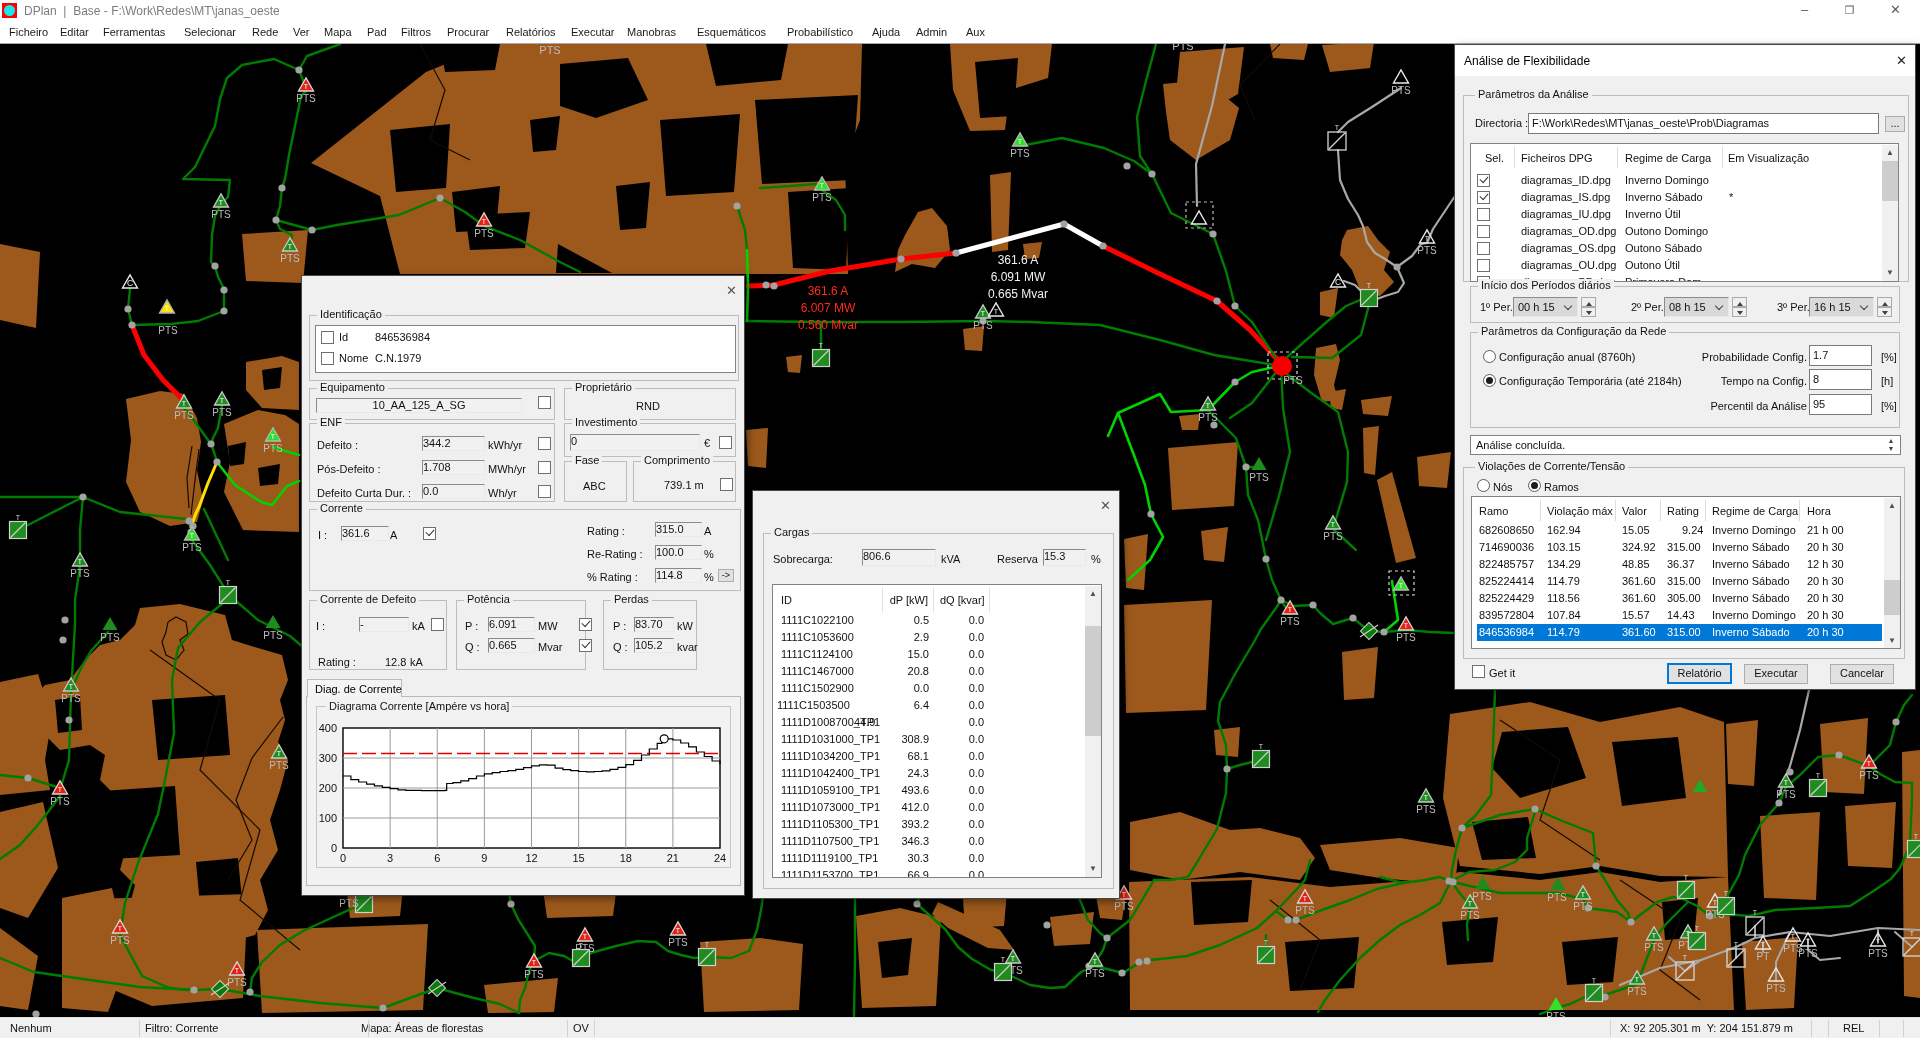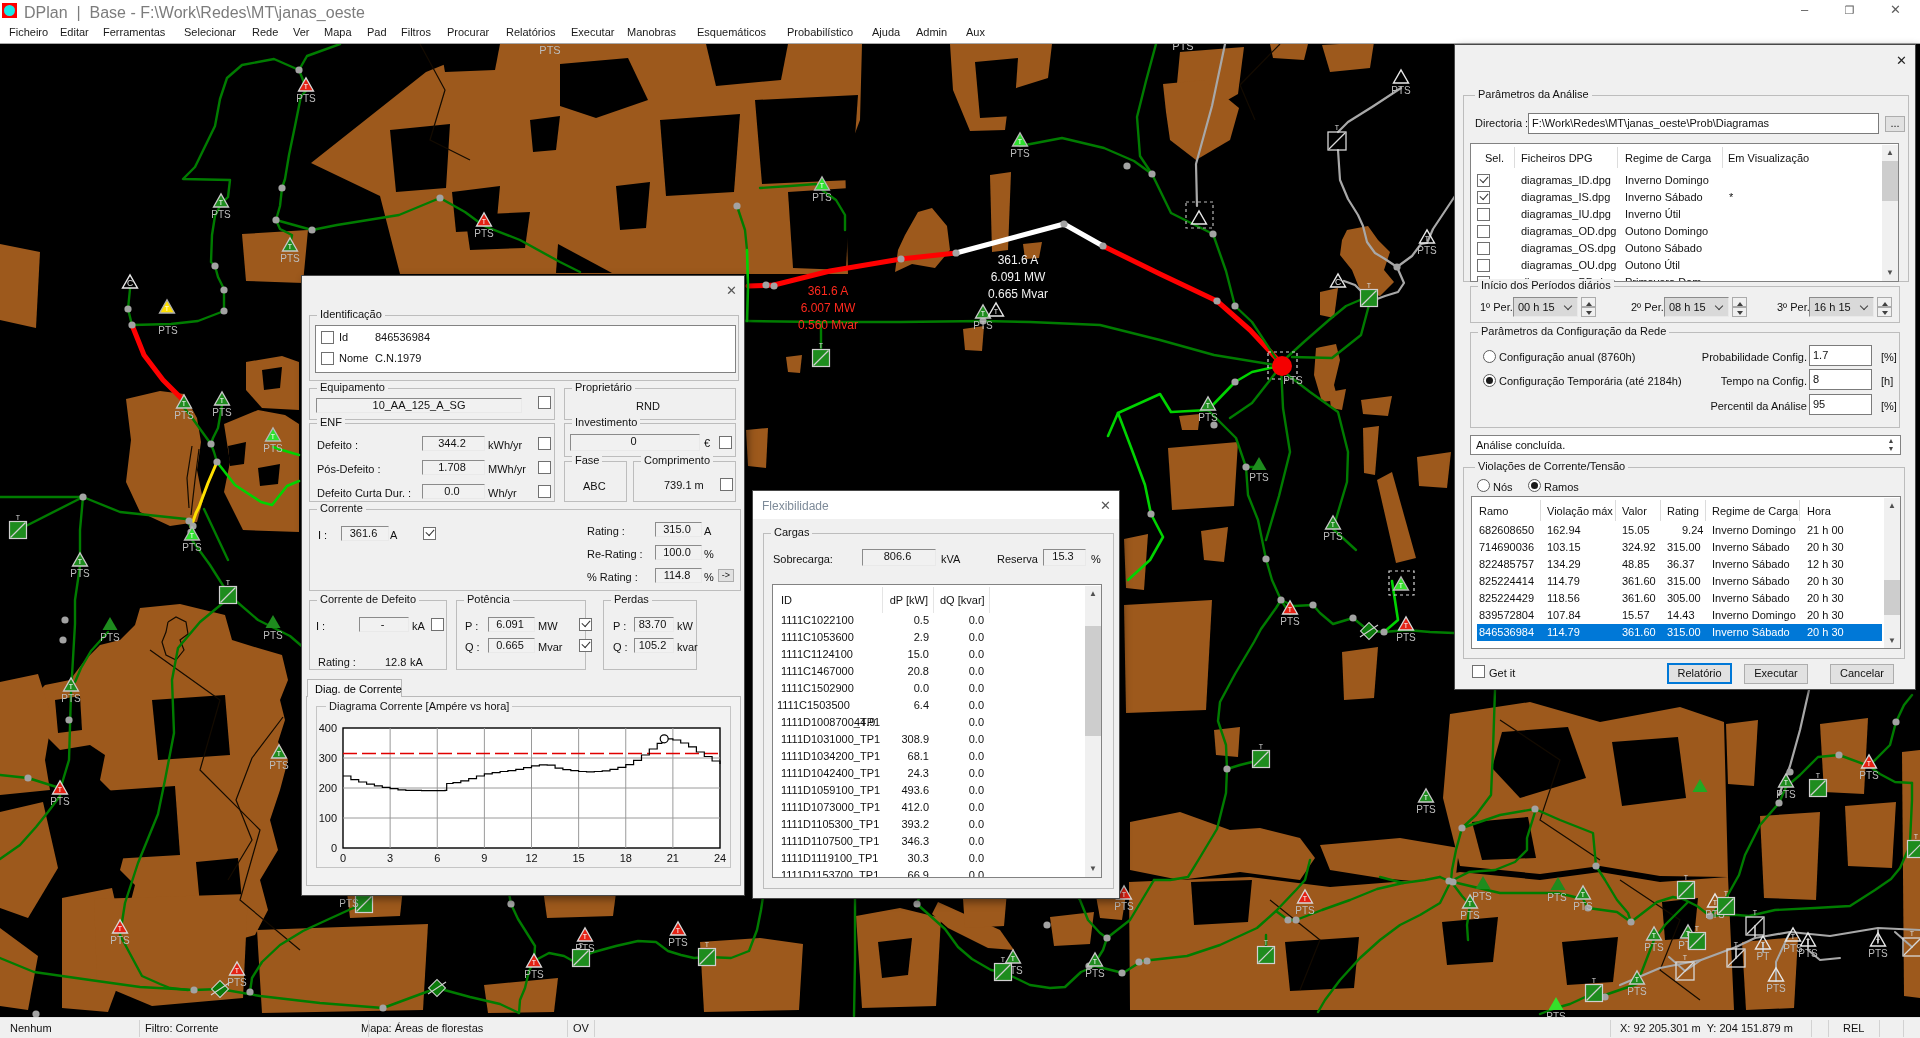--- a/index.html
+++ b/index.html
@@ -1,34 +1,34 @@
 <!DOCTYPE html>
 <html><head><meta charset="utf-8"><title>DPlan</title><style>
 *{margin:0;padding:0;box-sizing:border-box;}
 html,body{width:1920px;height:1038px;overflow:hidden;background:#000;
  font-family:"Liberation Sans",sans-serif;-webkit-font-smoothing:antialiased;}
 #titlebar{position:absolute;left:0;top:0;width:1920px;height:22px;background:#fff;}
 #titlebar .ico{position:absolute;left:2px;top:3px;width:15px;height:15px;background:#f00;}
 #titlebar .ico:after{content:"";position:absolute;left:2px;top:2px;width:11px;height:11px;border-radius:6px;background:#19e8e8;}
-#titlebar .t{position:absolute;left:24px;top:4px;font-size:16px;color:#7c7c7c;}
+#titlebar .t{position:absolute;left:24px;top:4px;font-size:12px;color:#7c7c7c;}
 .wbtn{position:absolute;top:0;width:45px;height:22px;color:#5c5c5c;font-size:13px;text-align:center;line-height:20px;}
 #menubar{position:absolute;left:0;top:22px;width:1920px;height:22px;background:#fff;border-bottom:1px solid #a9a9a9;}
 #menubar span{position:absolute;top:4px;font-size:11px;color:#1a1a1a;}
 #map{position:absolute;left:0;top:44px;width:1920px;height:973px;background:#000;}
 #statusbar{position:absolute;left:0;top:1017px;width:1920px;height:21px;background:#f0f0f0;border-top:1px solid #e3e3e3;font-size:11px;color:#111;}
 #statusbar .s{position:absolute;top:4px;}
 #statusbar .d{position:absolute;top:2px;width:1px;height:17px;background:#d2d2d2;}
 .dlg{position:absolute;background:#f0f0f0;border:1px solid #484848;box-shadow:3px 3px 8px rgba(0,0,0,.45);font-size:11px;}
 .dtitle{position:absolute;left:0;top:0;width:100%;background:#fff;font-size:12px;}
 .dtitle .tx{position:absolute;left:9px;}
 .dx{position:absolute;font-size:13px;color:#555;}
 .grp{position:absolute;border:1px solid #bdbdbd;}
 .glb{position:absolute;background:#f0f0f0;font-size:11px;color:#111;padding:0 3px;white-space:nowrap;}
 .lb{position:absolute;font-size:11px;color:#111;white-space:nowrap;}
-.fld{position:absolute;background:#f1f1f1;border:1px solid;border-color:#8b8b8b #e9e9e9 #e9e9e9 #8b8b8b;font-size:11px;color:#111;text-align:center;padding-right:3px;}
+.fld{position:absolute;background:#f1f1f1;border:1px solid;border-color:#8b8b8b #e9e9e9 #e9e9e9 #8b8b8b;font-size:11px;color:#111;text-align:left;padding-right:3px;}
 .wfld{position:absolute;background:#fff;border:1px solid #7b7b7b;font-size:11px;color:#111;padding-left:3px;}
 .cb{position:absolute;width:13px;height:13px;background:#fff;border:1px solid #707070;}
 .cb.ck:after{content:"";position:absolute;left:2px;top:1px;width:7px;height:4px;border-left:1.6px solid #333;border-bottom:1.6px solid #333;transform:rotate(-48deg);}
 .rad{position:absolute;width:13px;height:13px;border-radius:7px;background:#fff;border:1px solid #5c5c5c;}
 .rad.sel:after{content:"";position:absolute;left:2px;top:2px;width:7px;height:7px;border-radius:4px;background:#1b1b1b;}
 .lbox{position:absolute;background:#fff;border:1px solid #828282;overflow:hidden;}
 .btn{position:absolute;background:#e1e1e1;border:1px solid #adadad;font-size:11px;color:#111;text-align:center;}
 .btn.def{border:2px solid #0078d7;}
 .sb{position:absolute;background:#f0f0f0;}
 .sbb{position:absolute;width:100%;background:#f0f0f0;color:#505050;font-size:8px;text-align:center;line-height:15px;}
@@ -716,23 +716,20 @@
       <text x="135.25" y="586" font-size="11" fill="#111" text-anchor="middle" font-family="Liberation Sans">6</text>
       <text x="182.375" y="586" font-size="11" fill="#111" text-anchor="middle" font-family="Liberation Sans">9</text>
       <text x="229.5" y="586" font-size="11" fill="#111" text-anchor="middle" font-family="Liberation Sans">12</text>
       <text x="276.625" y="586" font-size="11" fill="#111" text-anchor="middle" font-family="Liberation Sans">15</text>
       <text x="323.75" y="586" font-size="11" fill="#111" text-anchor="middle" font-family="Liberation Sans">18</text>
       <text x="370.875" y="586" font-size="11" fill="#111" text-anchor="middle" font-family="Liberation Sans">21</text>
       <text x="418.0" y="586" font-size="11" fill="#111" text-anchor="middle" font-family="Liberation Sans">24</text>
     </svg>
   </div>
 <div class="dlg" id="d2" style="left:752px;top:490px;width:368px;height:409px">
-    <div class="dtitle" style="height:28px;color:#7e8b99">
-      <span class="tx" style="top:8px">Flexibilidade</span>
-    </div>
     <span class="dx" style="left:347px;top:7px">✕</span>
     <div class="grp" style="left:10px;top:42px;width:351px;height:356px"></div>
     <div class="glb" style="left:18px;top:35px">Cargas</div>
     <div class="lb" style="left:20px;top:62px">Sobrecarga:</div>
     <div class="fld" style="left:109px;top:58px;width:74px;height:17px">806.6</div>
     <div class="lb" style="left:188px;top:62px">kVA</div>
     <div class="lb" style="left:244px;top:62px">Reserva</div>
     <div class="fld" style="left:290px;top:58px;width:43px;height:17px">15.3</div>
     <div class="lb" style="left:338px;top:62px">%</div>
     <div class="lbox" style="left:19px;top:93px;width:330px;height:294px">
@@ -791,20 +788,23 @@
       <div class="hrow" style="left:81px;top:284px;width:75px;text-align:right">66.9</div>
       <div class="hrow" style="left:167px;top:284px;width:44px;text-align:right">0.0</div>
       <div class="sb" style="left:312px;top:1px;width:16px;height:291px;background:#f0f0f0">
         <div class="sbb" style="top:0;height:16px">▲</div>
         <div class="sbb" style="top:275px;height:16px">▼</div>
         <div class="sbth" style="top:40px;height:110px"></div>
       </div>
     </div>
   </div>
 <div class="dlg" id="d3" style="left:1454px;top:44px;width:462px;height:646px">
+    <div class="dtitle" style="height:31px;color:#000">
+      <span class="tx" style="top:9px">Análise de Flexibilidade</span>
+    </div>
     <span class="dx" style="left:441px;top:8px;color:#222">✕</span>
     <div class="grp" style="left:8px;top:50px;width:446px;height:187px"></div>
     <div class="glb" style="left:20px;top:43px">Parâmetros da Análise</div>
     <div class="lb" style="left:20px;top:72px">Directoria :</div>
     <div class="wfld" style="left:73px;top:68px;width:351px;height:21px;line-height:19px">F:\Work\Redes\MT\janas_oeste\Prob\Diagramas</div>
     <div class="btn" style="left:430px;top:71px;width:20px;height:16px;line-height:12px">...</div>
     <div class="lbox" style="left:15px;top:98px;width:429px;height:139px">
       <div class="lb" style="left:14px;top:8px">Sel.</div>
       <div class="lb" style="left:50px;top:8px">Ficheiros DPG</div>
       <div class="lb" style="left:154px;top:8px">Regime de Carga</div>

